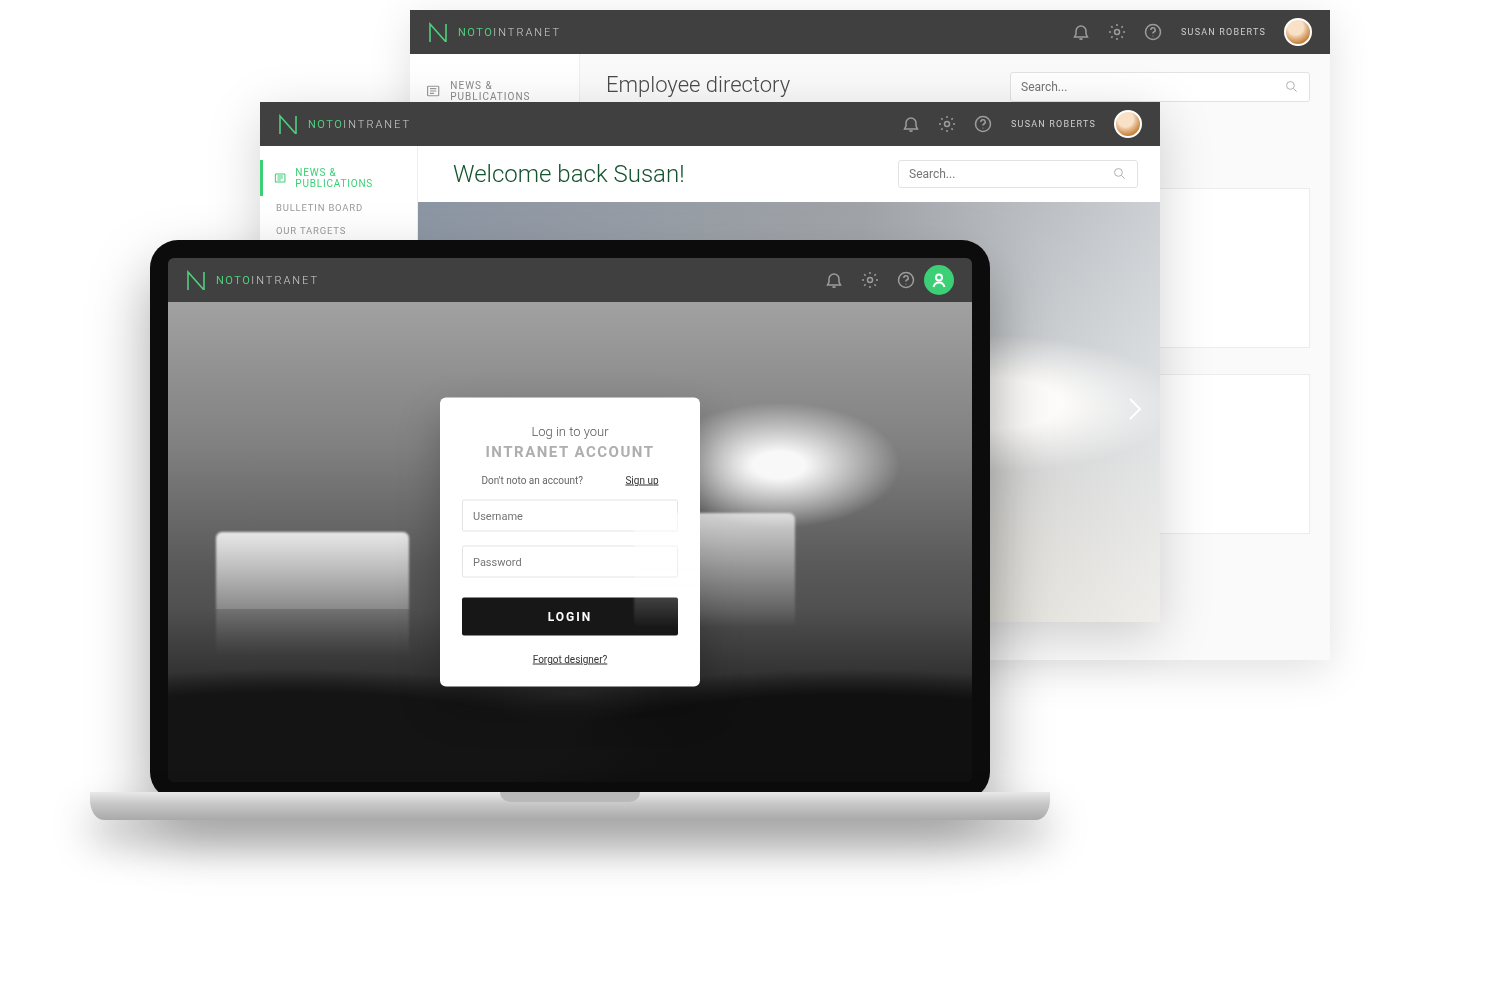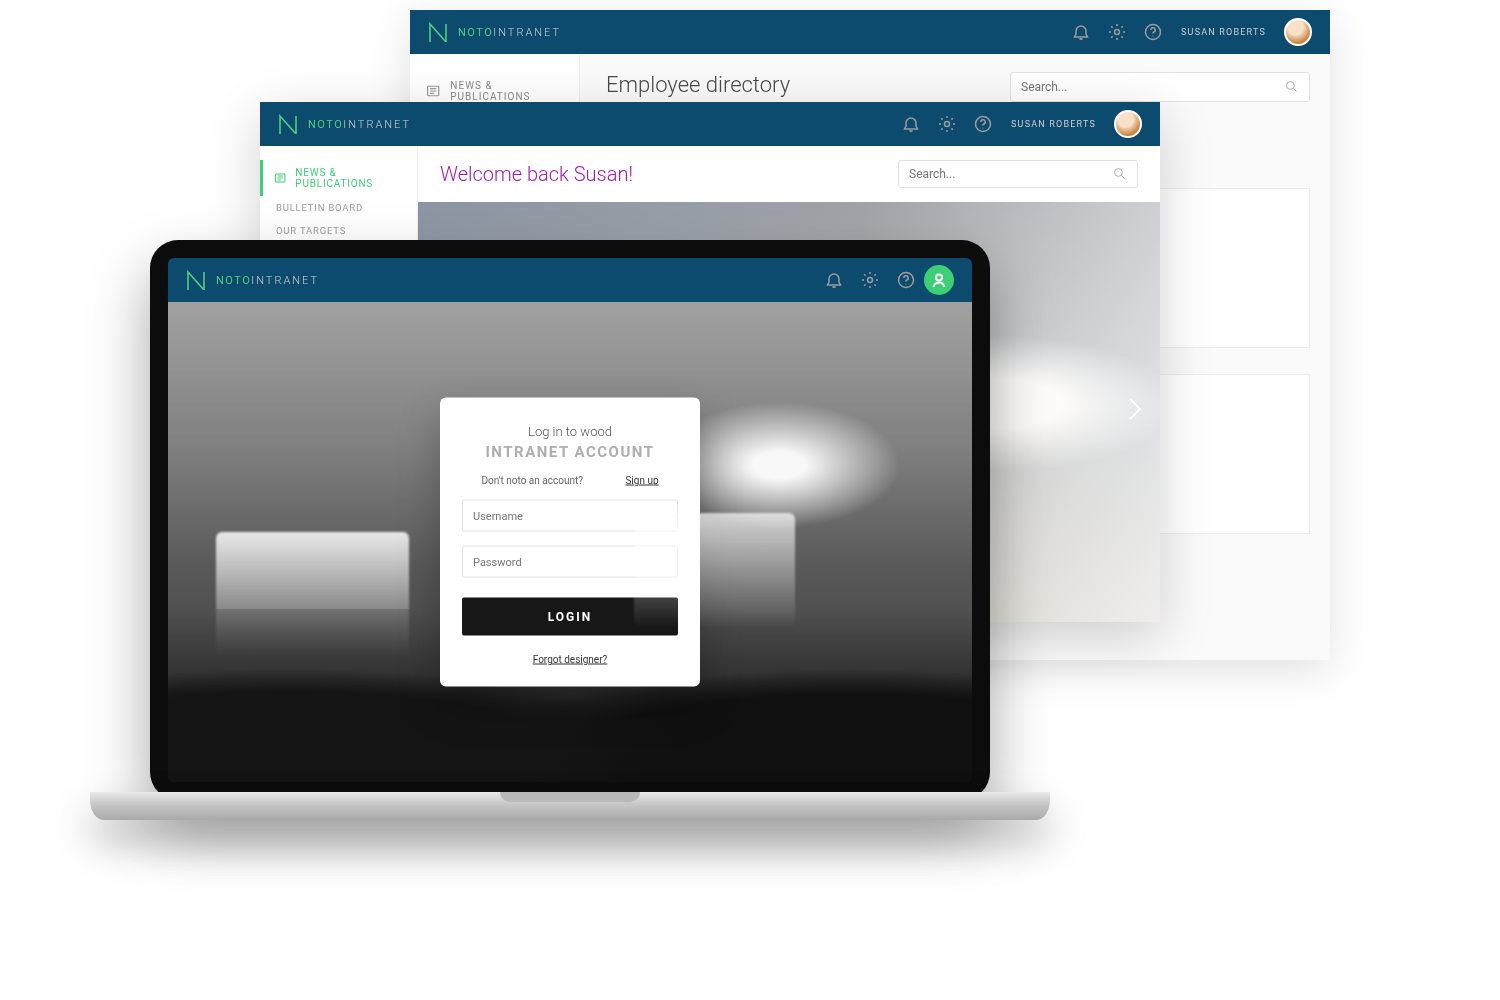--- a/index.html
+++ b/index.html
@@ -1,20 +1,20 @@
 <!DOCTYPE html>
 <html><head>
 <meta charset="utf-8">
 <style>
   * { box-sizing: border-box; margin: 0; padding: 0; font-family: -apple-system, BlinkMacSystemFont, "Segoe UI", Roboto, Helvetica, Arial, sans-serif; }
   body { width: 1500px; height: 1000px; background: #fff; position: relative; overflow: hidden; }
 
   
   .hdr {
-    height: 44px; background: #0c4a6e; color: #bbb;
+    height: 44px; background: #404040; color: #bbb;
     display: flex; align-items: center; padding: 0 18px;
     font-size: 11px; letter-spacing: 1.5px;
   }
   .hdr .logo-n {
     width: 20px; height: 20px; margin-right: 10px; position: relative;
   }
   .hdr .logo-n svg { width: 20px; height: 20px; }
   .hdr .brand1 { color: #4fcf7c; font-weight: 400; }
   .hdr .brand2 { color: #cfcfcf; font-weight: 300; letter-spacing: 2px; }
   .hdr .spacer { flex: 1; }
@@ -87,21 +87,21 @@
   }
   .win2 .side .row { display:flex; align-items:center; padding:7px 14px; position:relative;}
   .win2 .side .row.active { color:#3ccf76; }
   .win2 .side .row.active::before {
     content:""; position:absolute; left:0; top:0; bottom:0; width:3px; background:#3ccf76;
   }
   .win2 .side .sic { width:14px; height:14px; margin-right:9px; }
   .win2 .side .sub { padding-left: 16px; font-size:9.5px; color:#9a9a9a; padding-top:6px; padding-bottom:6px;}
   .win2 .main { flex:1; display:flex; flex-direction:column; }
   .win2 .titlebar { display:flex; align-items:center; padding: 14px 22px; }
-  .win2 .titlebar h1 { font-size:20px; font-weight:300; color:#a21caf; }
+  .win2 .titlebar h1 { font-size:24px; font-weight:300; color:#14532d;margin-left:13px; }
   .win2 .search {
     margin-left:auto; width:240px; height:28px; border:1px solid #e2e2e2; border-radius:3px;
     display:flex; align-items:center; padding:0 10px; background:#fff;
   }
   .win2 .search input { border:none; outline:none; flex:1; font-size:12px; }
   .win2 .search svg { width:14px; height:14px; stroke:#9a9a9a; fill:none;}
   .win2 .hero {
     flex:1; position:relative;
     background:
       linear-gradient(100deg, rgba(150,160,175,0.55), rgba(235,225,210,0.3) 55%, rgba(255,255,255,0.7)),
@@ -395,21 +395,21 @@
             </span>
           <span class="avatar-btn">
               <svg viewBox="0 0 16 16">
                 <use href="#i-user"></use>
               </svg>
             </span>
         </div>
         <div class="hero">
           <div class="rocks"></div>
           <div class="login-card">
-            <div class="l1">Log in to wood</div>
+            <div class="l1">Log in to your</div>
             <div class="l2">INTRANET ACCOUNT</div>
             <div class="l3">
               <span>Don't noto an account? </span><a>Sign up</a>
             </div>
             <input placeholder="Username" style="">
             <input type="password" placeholder="Password" style="">
             <button class="login-btn">LOGIN</button>
             <div class="forgot">Forgot designer?</div>
           </div>
         </div>

